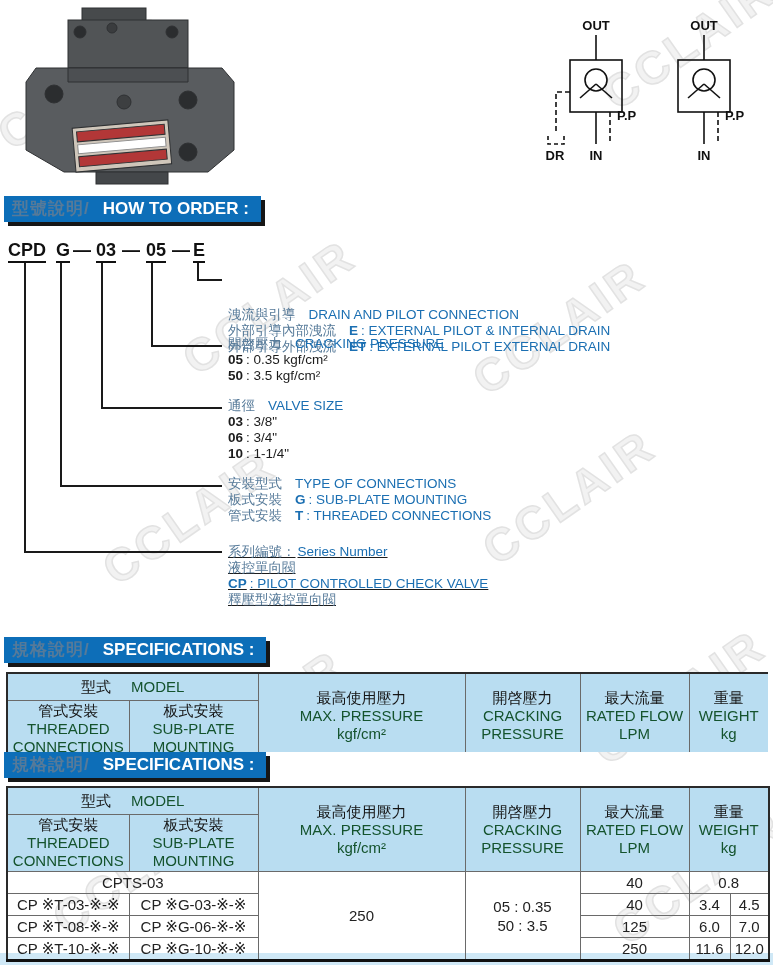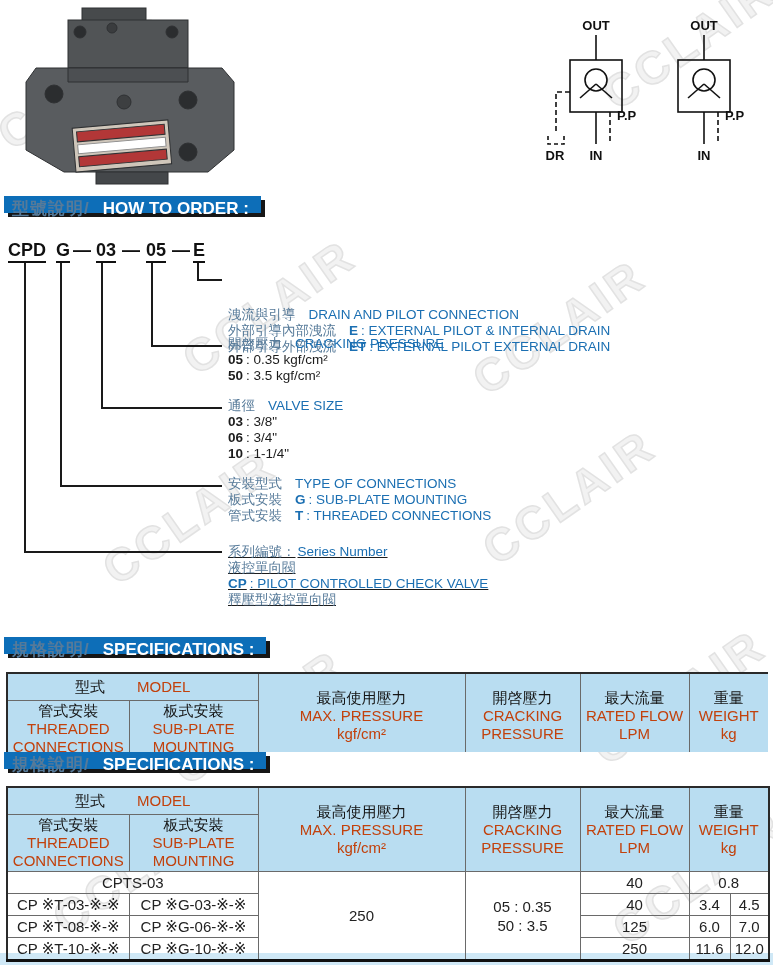--- a/index.html
+++ b/index.html
@@ -4,21 +4,21 @@
 <style>
   html,body{margin:0;padding:0;background:#fff;}
   .page{position:relative;width:773px;height:965px;background:#ffffff;overflow:hidden;
         font-family:"Liberation Sans","DejaVu Sans",sans-serif;color:#1c1c1c;}
   
   .wm{position:absolute;font-size:46px;font-weight:bold;letter-spacing:4px;
       color:#f2f2f2;-webkit-text-stroke:1.5px #e2e2e2;transform:rotate(-35deg);
       pointer-events:none;user-select:none;z-index:0;}
   
   .hbar{position:absolute;left:4px;background:#0d6eb8;color:#fff;font-weight:bold;
-        font-size:17px;line-height:26px;height:17px;padding:0 12px 0 8px;
+        font-size:17px;line-height:26px;height:26px;padding:0 12px 0 8px;
         box-shadow:4px 4px 0 #161616;white-space:nowrap;z-index:3;}
   .hbar .zh{letter-spacing:1px;}
   
   .codepart{position:absolute;top:240px;font-size:18px;font-weight:bold;color:#111;
             border-bottom:2.5px solid #111;padding-bottom:1px;line-height:20px;}
   .codedash{position:absolute;top:240px;font-size:18px;font-weight:bold;color:#111;line-height:20px;}
   
   .vline,.hline{position:absolute;background:#1a1a1a;z-index:1;}
   .vline{width:2px;}
   .hline{height:2px;}
@@ -34,22 +34,22 @@
   .tblwrap{position:absolute;left:6px;width:762px;z-index:2;}
   .clip{height:80px;overflow:hidden;}
   table.spec{border-collapse:collapse;table-layout:fixed;width:762px;
              border:2px solid #2a2a2a;}
   table.spec th,table.spec td{border:1px solid #6a6a6a;padding:0;text-align:center;
              vertical-align:middle;font-weight:normal;}
   table.spec thead th{background:#b9ddf1;}
   tr.h1 th{height:26px;}
   tr.h2 th{height:56px;}
   .thz{color:#151515;font-size:15px;line-height:18px;}
-  .the{color:#c2410c;font-size:15px;line-height:18px;}
-  .thz.inline,.the.inline{display:inline;margin:0 16px;}
+  .the{color:#14532d;font-size:15px;line-height:18px;}
+  .thz.inline,.the.inline{display:inline;margin:0 10px;}
   table.spec tbody td{height:21px;font-size:15px;color:#222;}
   table.spec{border-bottom:3px solid #101010;}
   .crackcell div{font-size:15px;line-height:19px;color:#222;}
   
   .bstrip{position:absolute;left:0;top:953px;width:773px;height:12px;background:#cfe8f6;}
   
   .dlabel{font-family:"Liberation Sans",sans-serif;font-size:13px;font-weight:bold;fill:#111;}
 </style>
 </head>
 <body>

